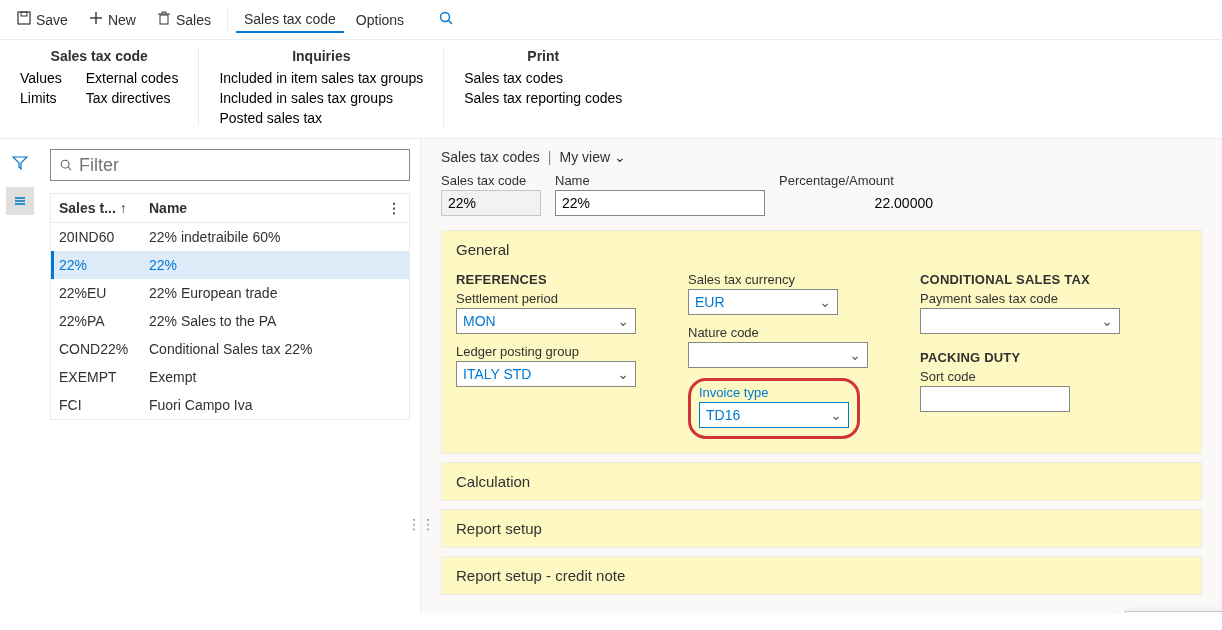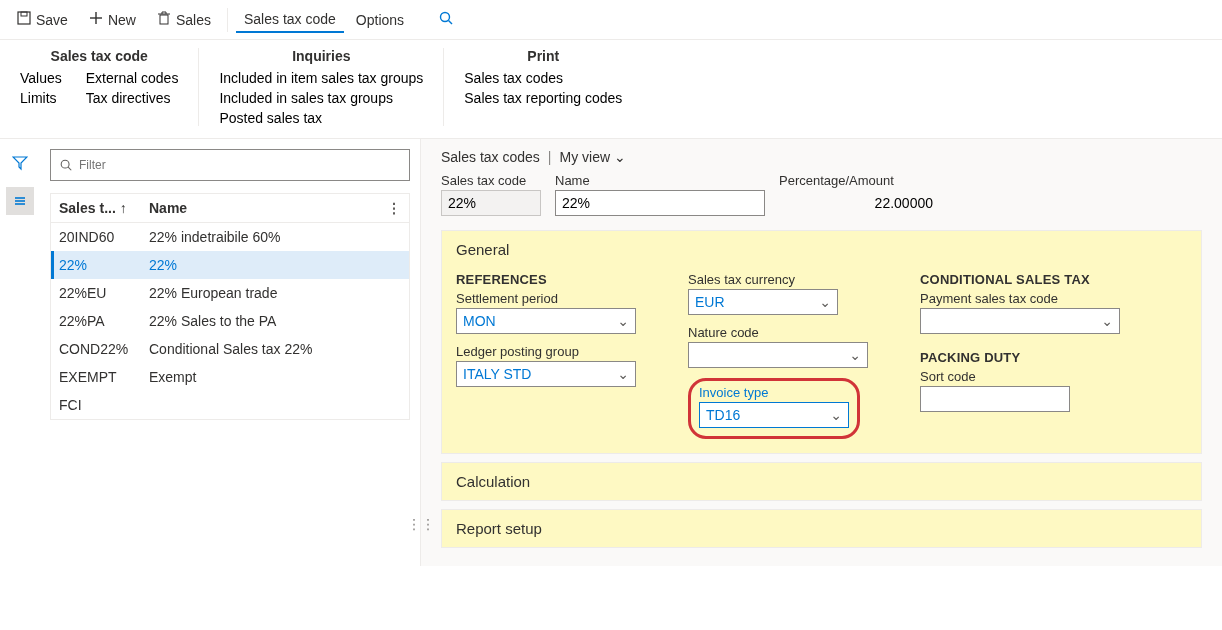--- a/index.html
+++ b/index.html
@@ -22,21 +22,21 @@
 .ribbon-link { color: #000000; cursor: pointer; white-space: nowrap; }
 
 
 .main { display: flex; }
 .left-rail { width: 40px; display: flex; flex-direction: column; align-items: center; padding-top: 10px; gap: 10px; }
 .left-rail .railbtn { width: 28px; height: 28px; display:flex; align-items:center; justify-content:center; cursor:pointer; }
 .left-rail .railbtn.active { background: #e1dfdd; }
 
 .list-pane { width: 380px; padding: 10px; }
 .filter-box { display:flex; align-items:center; border:1px solid #8a8886; height:32px; padding:0 8px; gap:6px; }
-.filter-box input { border:none; outline:none; flex:1; font-size:12px; }
+.filter-box input { border:none; outline:none; flex:1; font-size:18px; }
 .grid { border:1px solid #edebe9; margin-top:12px; }
 .grid-header { display:flex; border-bottom:1px solid #edebe9; font-weight:600; padding:6px 8px; align-items:center; }
 .grid-header .col1 { width:90px; display:flex; align-items:center; gap:4px; }
 .grid-header .col2 { flex:1; }
 .grid-header .more { color:#605e5c; cursor:pointer; }
 .grid-row { display:flex; padding:6px 8px; cursor:pointer; }
 .grid-row .col1 { width:90px; }
 .grid-row .col2 { flex:1; }
 .grid-row.selected { background:#deecf9; color:#0078d4; border-left:3px solid #0078d4; padding-left:5px; }
 
@@ -208,20 +208,21 @@
       <div class="grid-row">
           <div class="col1">COND22%</div>
           <div class="col2">Conditional Sales tax 22%</div>
         </div>
       <div class="grid-row">
           <div class="col1">EXEMPT</div>
           <div class="col2">Exempt</div>
         </div>
       <div class="grid-row">
           <div class="col1">FCI</div>
+          <div class="col2">Fuori Campo Iva</div>
         </div>
     </div>
   </div>
 
   <div class="detail-pane">
     <div class="drag-handle">⋮⋮</div>
 
     <div class="detail-top">
       <span>Sales tax codes</span>
       <span class="divider-v">|</span>
@@ -315,20 +316,23 @@
         </div>
       </div>
     </div>
 
     <div class="card">
         <div class="card-header">Calculation</div>
       </div>
     <div class="card">
         <div class="card-header">Report setup</div>
       </div>
+    <div class="card">
+        <div class="card-header">Report setup - credit note</div>
+      </div>
 
     <div class="dropdown-panel">
       <div class="dd-header">
         <div class="c1">
           <span>Code</span>
           <span style="font-size:11px;">▿</span>
           <span style="font-size:11px;">↑</span>
         </div>
         <div class="c2">Description</div>
 

